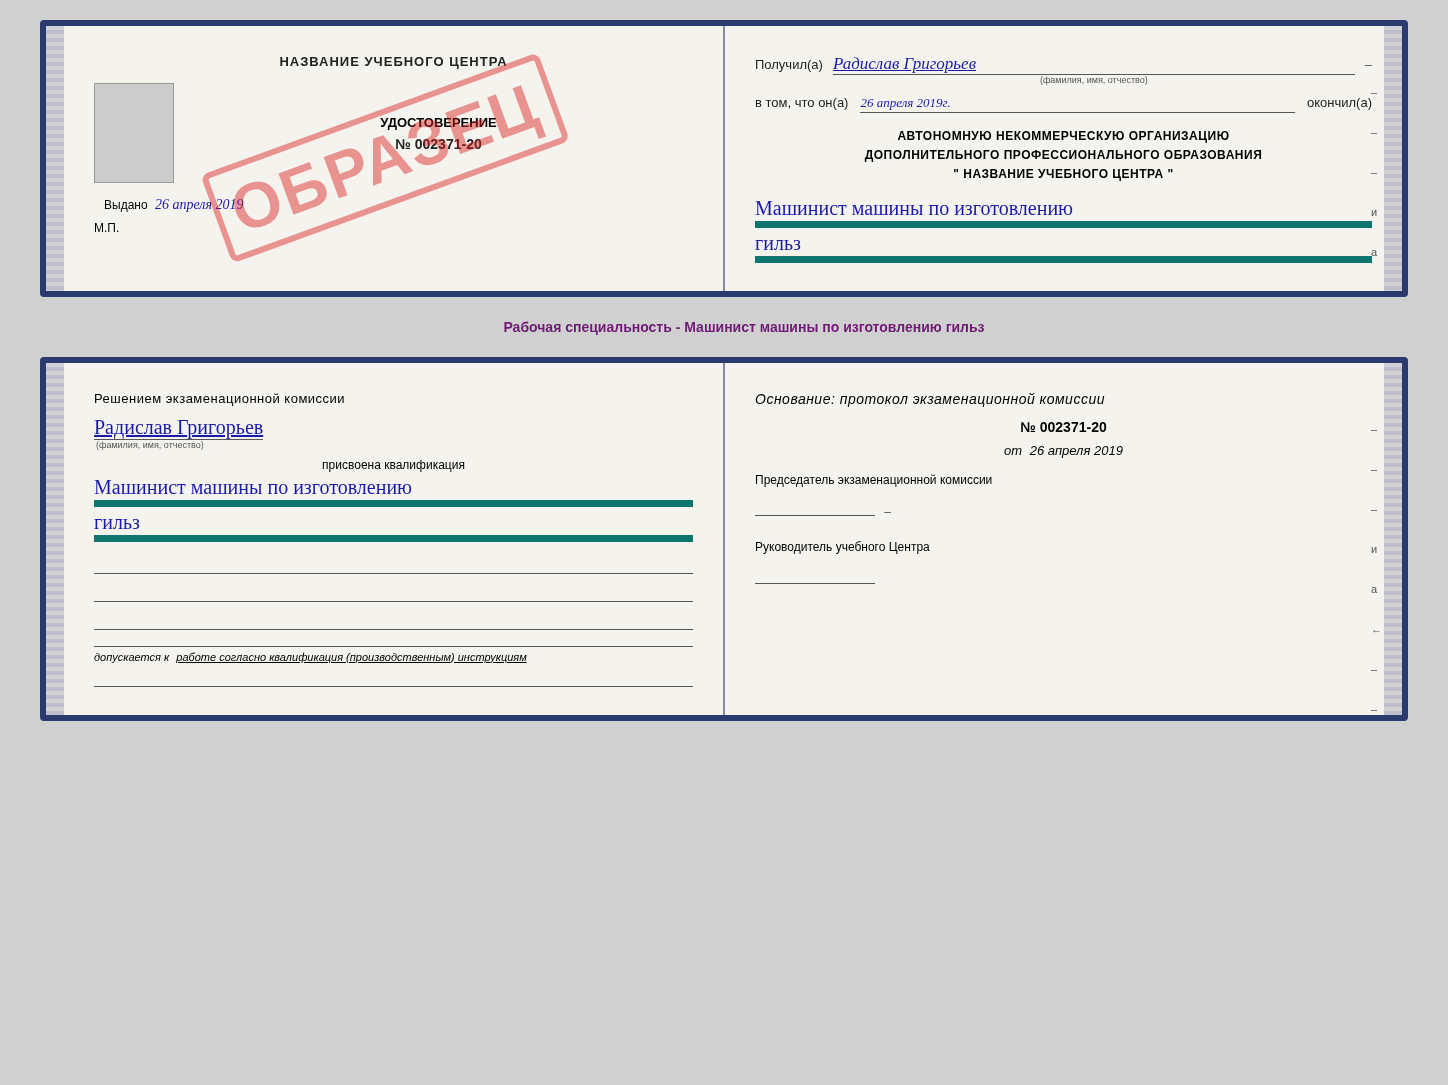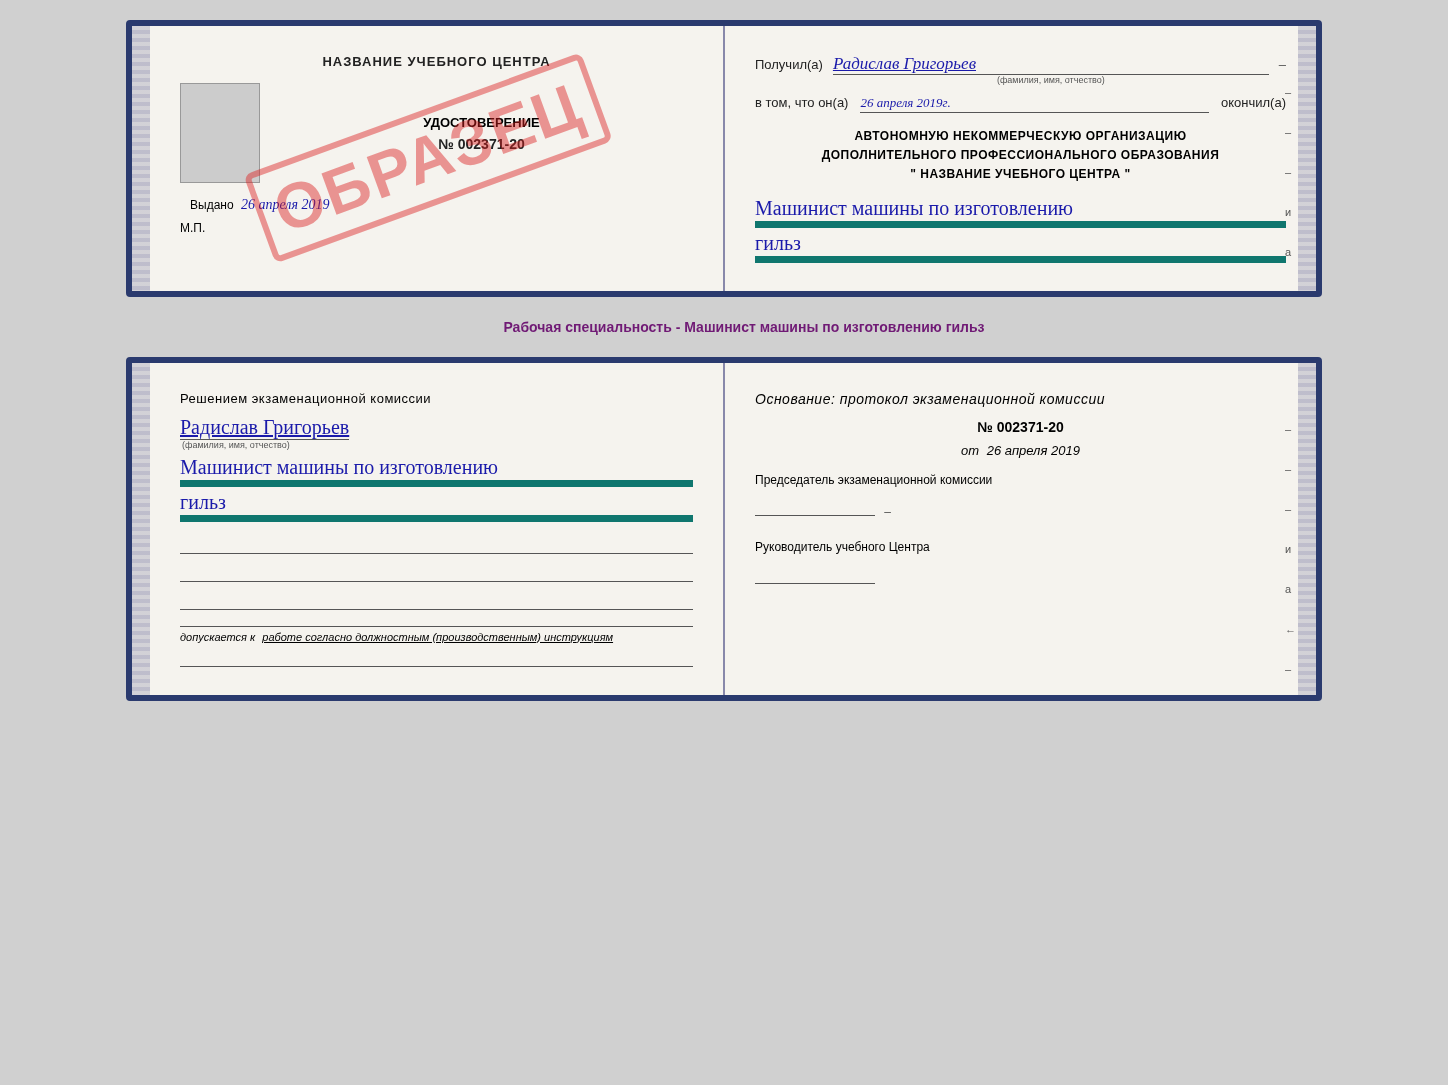--- a/index.html
+++ b/index.html
@@ -16,21 +16,21 @@
       flex-direction: column;
       gap: 18px;
       align-items: center;
     }
 
     
     .document-card {
       background: #f5f3ee;
       border: 6px solid #2a3a6e;
       border-radius: 4px;
-      width: 1196px;
+      width: 1368px;
       display: flex;
       position: relative;
       overflow: hidden;
     }
 
     .doc-left, .doc-right {
       flex: 1;
       padding: 28px 30px;
       position: relative;
     }
@@ -370,35 +370,36 @@
   <div class="document-card">
 
     <div class="doc-left doc-left-bottom">
       <div class="decision-title">Решением  экзаменационной  комиссии</div>
 
       <div style="margin-left:18px; margin-bottom:4px;">
         <div style="font-family:'Brush Script MT',cursive,'Times New Roman',serif; font-size:20px; color:#1a1aaa; border-bottom:1px solid #555; display:inline-block; text-decoration:underline;">Радислав Григорьев</div>
         <div class="fio-sub" style="text-align:left; margin-left:2px;">(фамилия, имя, отчество)</div>
       </div>
 
+      <div class="qualification-label">присвоена квалификация</div>
 
       <div style="margin-left:18px;">
         <span class="profession-value">Машинист машины по изготовлению</span>
         <span class="profession-value" style="margin-top:2px;">гильз</span>
       </div>
 
       <div style="margin-left:18px; margin-top:12px;">
         <div style="border-bottom:1px solid #555; height:20px; margin-bottom:8px;"></div>
         <div style="border-bottom:1px solid #555; height:20px; margin-bottom:8px;"></div>
         <div style="border-bottom:1px solid #555; height:20px; margin-bottom:8px;"></div>
       </div>
 
       <div class="admission-text">
         <span>допускается к</span>
-        <span class="admission-underline" style="margin-left:4px;">работе согласно должностным (производственным) инструкциям</span>
+        <span class="admission-underline" style="margin-left:4px;">работе согласно квалификация (производственным) инструкциям</span>
       </div>
       <div style="border-bottom:1px solid #555; height:20px; margin-left:18px; margin-top:4px;"></div>
     </div>
 
     <div class="doc-right">
       <div class="basis-title">Основание: протокол экзаменационной  комиссии</div>
 
       <div class="protocol-number">№  002371-20</div>
 
       <div class="protocol-date">

